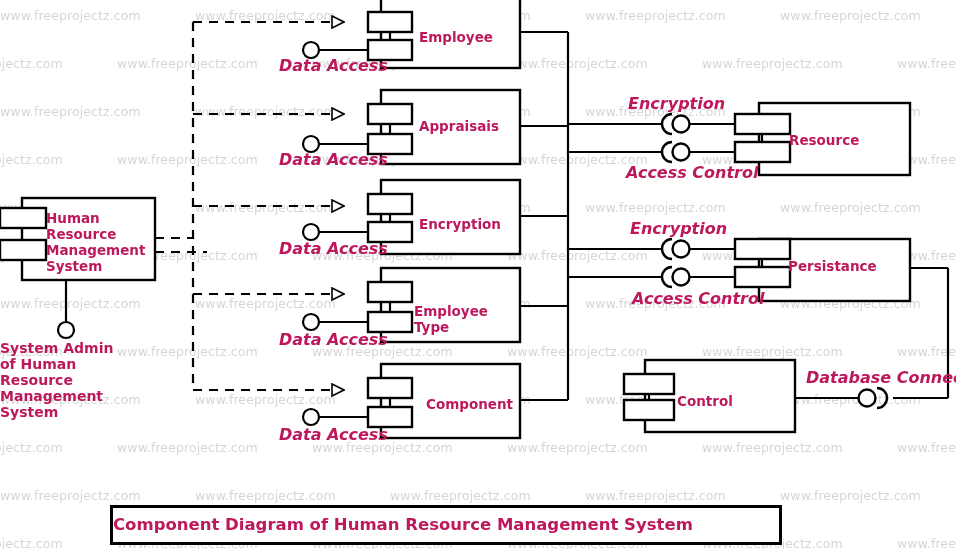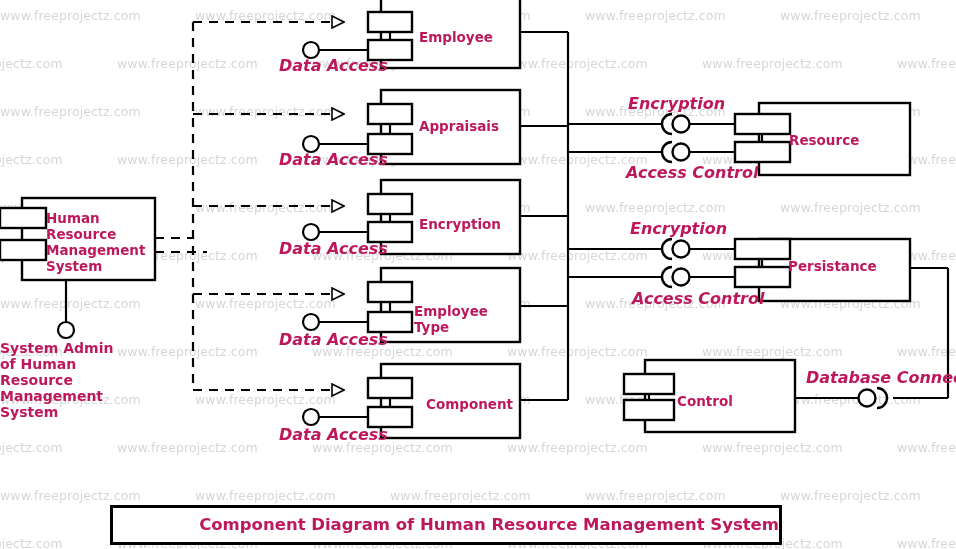--- a/index.html
+++ b/index.html
@@ -59,21 +59,21 @@
     text-align: center;
   }
   
   .title-frame {
     position: absolute;
     border: 3px solid #000;
     background: #fff;
     box-sizing: border-box;
     display: flex;
     align-items: center;
-    justify-content: flex-end;
+    justify-content: flex-start;
     z-index: 20;
   }
 </style>
 </head>
 <body>
 
 <div id="canvas">
 
   <div id="watermarks">
       <div class="wm" style="left: 0px; top: 8px;">www.freeprojectz.com</div>

